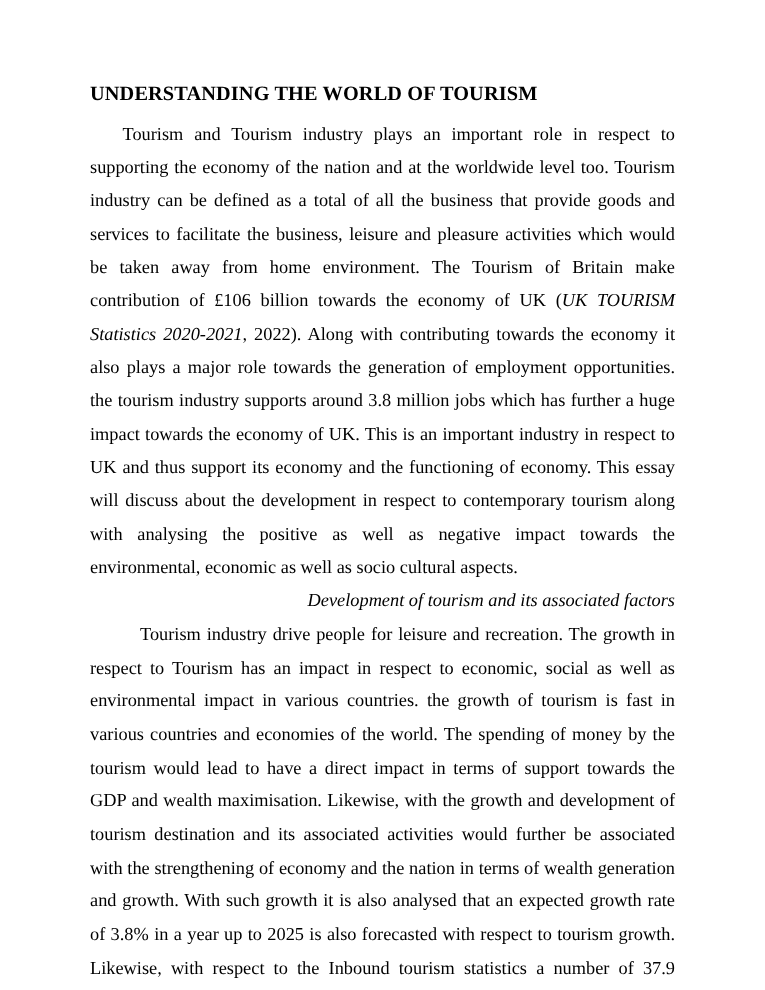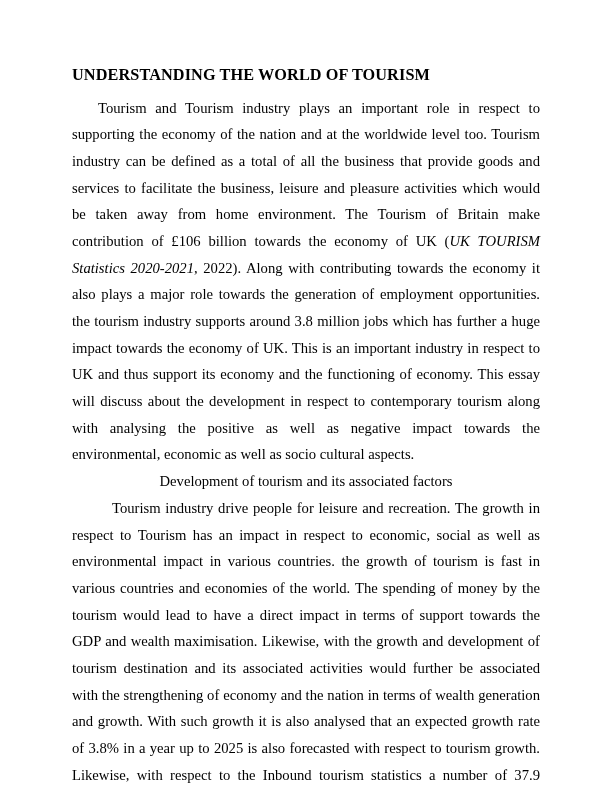--- a/index.html
+++ b/index.html
@@ -34,22 +34,23 @@
     text-align: justify;
     margin: 0 0 0 0;
     text-indent: 26px;
     hyphens: none;
   }
   p.para.indent-big {
     text-indent: 40px;
   }
   .subheading {
     font-size: 11pt;
+    font-style: italic;
     line-height: 1.82;
-    text-align: center;
+    text-align: right;
     margin: 0;
     text-indent: 0;
   }
   .it {
     font-style: italic;
   }
 </style>
 </head>
 <body>
 

